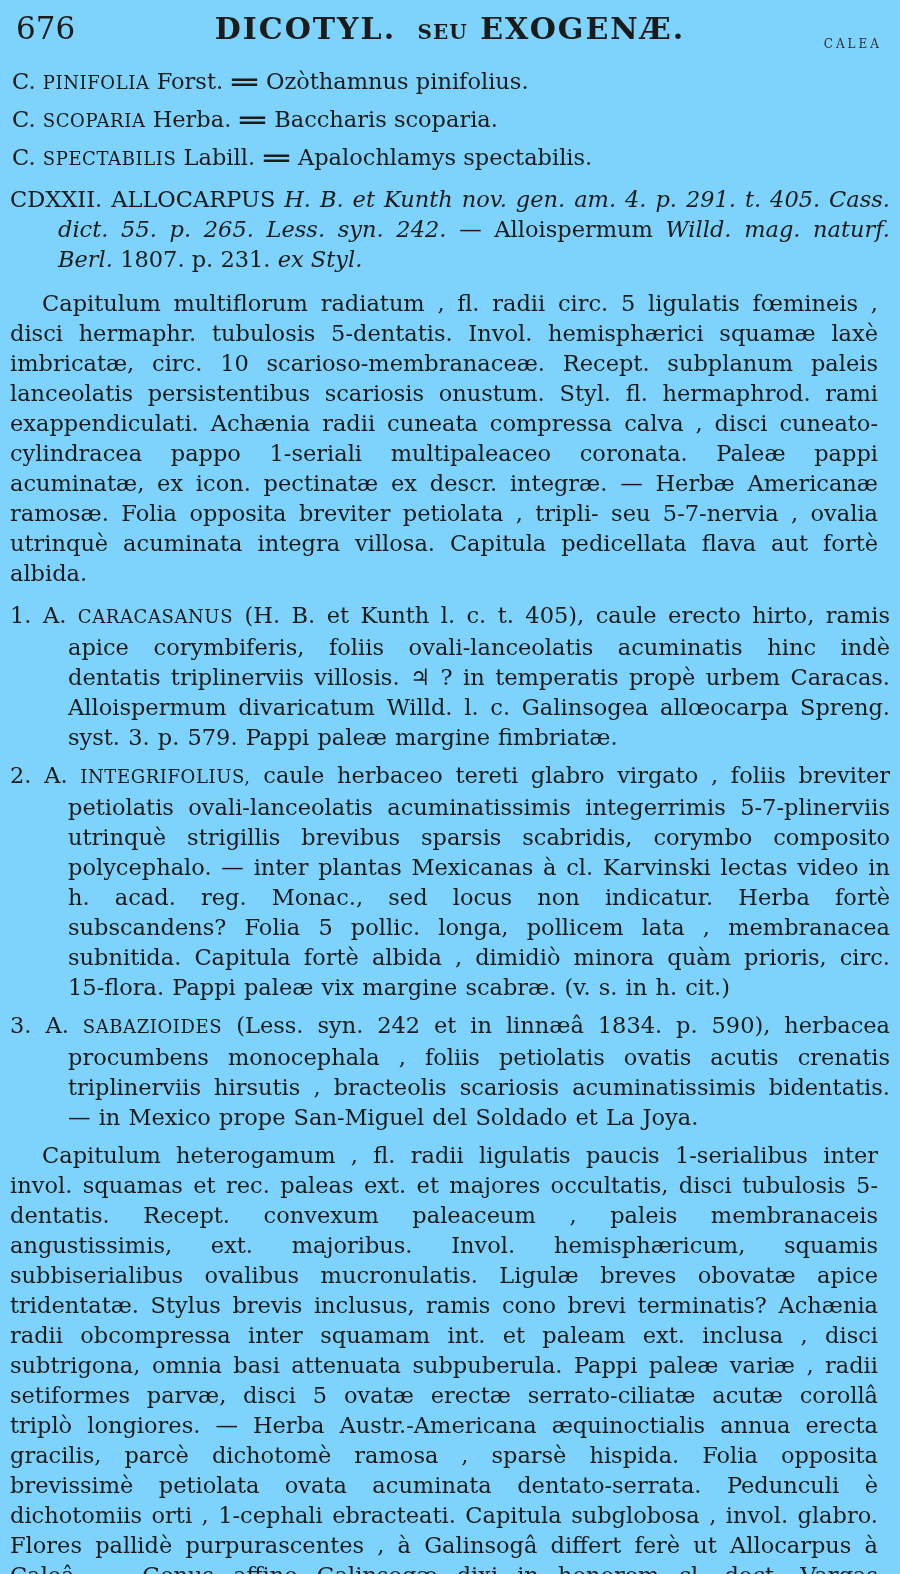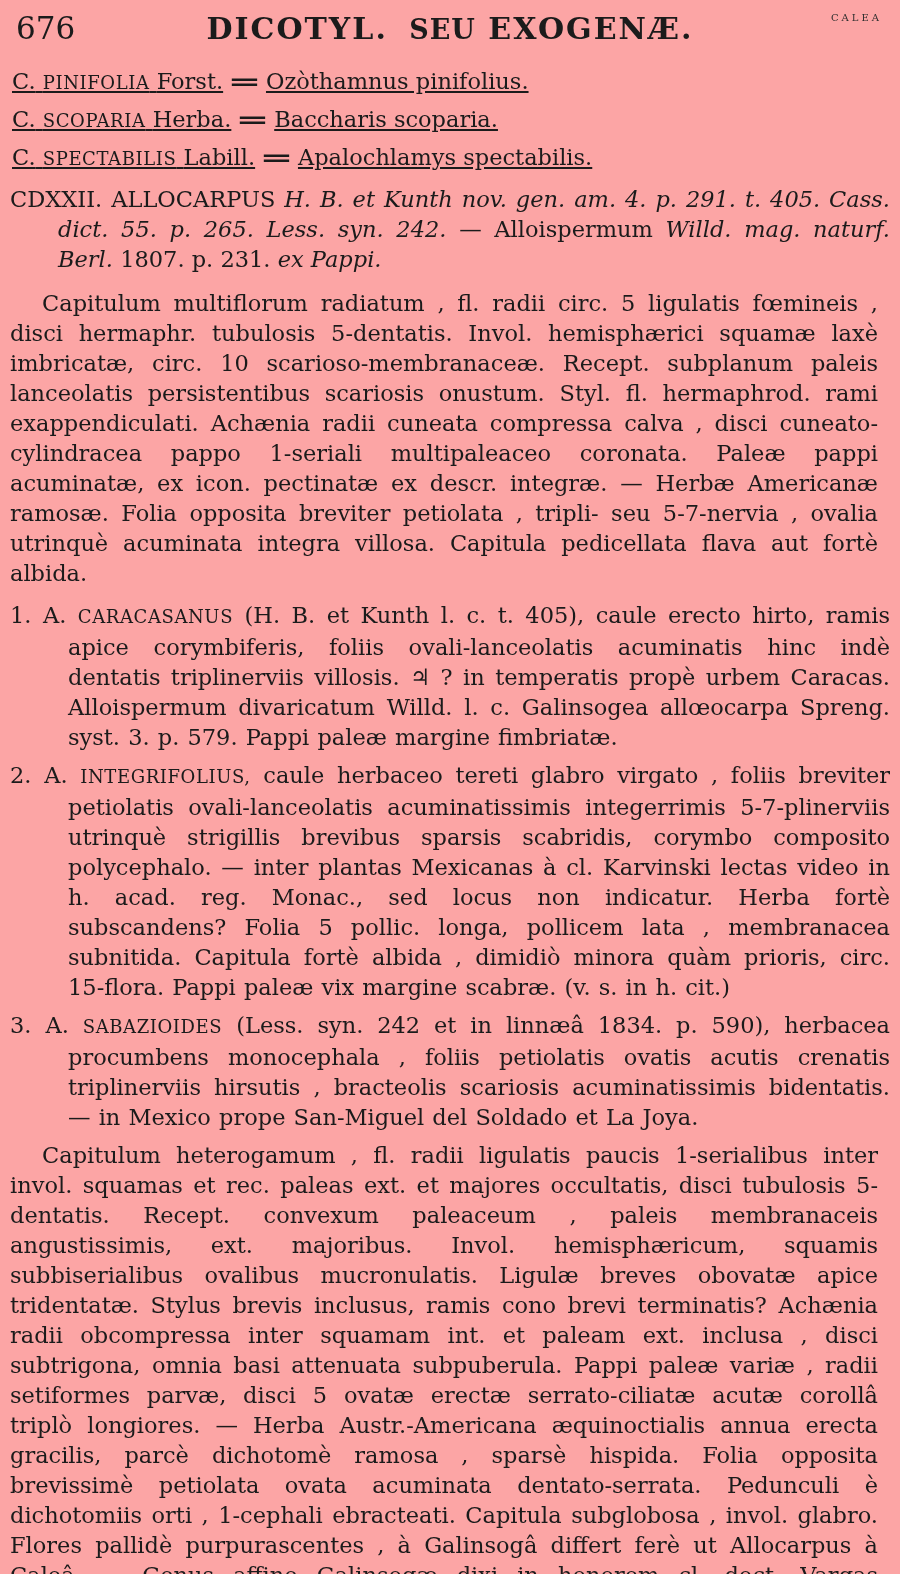--- a/index.html
+++ b/index.html
@@ -1,35 +1,35 @@
 <!DOCTYPE html>
 <html><head>
 <meta charset="utf-8">
 <style>
   html,body { margin:0; padding:0; background:#e8e8e4; }
   .page {
     position:relative;
     width:900px; height:1574px;
     margin:0 auto;
-    background:#fca5a5;
+    background:#7dd3fc;
     color:#1b1b1b;
     font-family:"DejaVu Serif","Liberation Serif",serif;
     box-sizing:border-box;
     padding:8px 10px 0 10px;
     overflow:hidden;
   }
   
   .pagehead { position:relative; height:48px; margin-bottom:12px; }
   .pagenum { position:absolute; left:6px; top:2px; font-size:31px; }
   .ptitle { text-align:center; font-weight:bold; font-size:30px; letter-spacing:2px; padding-top:3px; white-space:nowrap; }
-  .ptitle .seu { font-size:27px; letter-spacing:1px;margin-left:9px; }
-  .runhead { position:absolute; right:8px; top:4px; font-size:10px; letter-spacing:3px; color:#2e2e2e; }
+  .ptitle .seu { font-size:20px; letter-spacing:1px;margin-left:9px; }
+  .runhead { position:absolute; right:8px; top:29px; font-size:12px; letter-spacing:3px; color:#2e2e2e; }
 
   
-  .syn { font-size:22.5px; margin:0 0 12px 2px; white-space:nowrap;text-decoration:underline; }
+  .syn { font-size:22.5px; margin:0 0 12px 2px; white-space:nowrap; }
   .sc { font-size:0.8em; letter-spacing:0.6px; }
   .eq { display:inline-block; transform:scaleX(1.8); margin:0 12px; font-weight:bold; }
 
   
   .genheading {
     font-size:22.5px; line-height:30px;
     padding-left:48px; text-indent:-48px;
     text-align:justify;
     margin:14px 0 14px 0;
   }
@@ -70,21 +70,21 @@
     </div>
     <span class="runhead">CALEA</span>
   </div>
 
   <p class="syn"><span>C.</span> <span class="sc">PINIFOLIA</span> <span>Forst.</span><span class="eq">=</span><span>Ozòthamnus pinifolius.</span></p>
 
   <p class="syn"><span>C.</span> <span class="sc">SCOPARIA</span> <span>Herba.</span><span class="eq">=</span><span>Baccharis scoparia.</span></p>
 
   <p class="syn"><span>C.</span> <span class="sc">SPECTABILIS</span> <span>Labill.</span><span class="eq">=</span><span>Apalochlamys spectabilis.</span></p>
 
-  <p class="genheading"><span>CDXXII.</span> <span>ALLOCARPUS</span> <i>H. B. et Kunth nov. gen. am. 4. p. 291. t. 405. Cass. dict. 55. p. 265. Less. syn. 242.</i> <span>—</span> <span>Alloispermum</span> <i>Willd. mag. naturf. Berl.</i> <span>1807. p. 231.</span> <i>ex Pappi.</i></p>
+  <p class="genheading"><span>CDXXII.</span> <span>ALLOCARPUS</span> <i>H. B. et Kunth nov. gen. am. 4. p. 291. t. 405. Cass. dict. 55. p. 265. Less. syn. 242.</i> <span>—</span> <span>Alloispermum</span> <i>Willd. mag. naturf. Berl.</i> <span>1807. p. 231.</span> <i>ex Styl.</i></p>
 
   <p class="body-par">Capitulum multiflorum radiatum , fl. radii circ. 5 ligulatis fœmineis , disci hermaphr. tubulosis 5-dentatis. Invol. hemisphærici squamæ laxè imbricatæ, circ. 10 scarioso-membranaceæ. Recept. subplanum paleis lanceolatis persistentibus scariosis onustum. Styl. fl. hermaphrod. rami exappendiculati. Achænia radii cuneata compressa calva , disci cuneato-cylindracea pappo 1-seriali multipaleaceo coronata. Paleæ pappi acuminatæ, ex icon. pectinatæ ex descr. integræ. — Herbæ Americanæ ramosæ. Folia opposita breviter petiolata , tripli- seu 5-7-nervia , ovalia utrinquè acuminata integra villosa. Capitula pedicellata flava aut fortè albida.</p>
 
   <p class="species"><span>1.</span> <span>A.</span> <span class="sc">CARACASANUS</span> <span>(H. B. et Kunth l. c. t. 405), caule erecto hirto, ramis apice corymbiferis, foliis ovali-lanceolatis acuminatis hinc indè dentatis triplinerviis villosis. ♃ ? in temperatis propè urbem Caracas. Alloispermum divaricatum Willd. l. c. Galinsogea allœocarpa Spreng. syst. 3. p. 579. Pappi paleæ margine fimbriatæ.</span></p>
 
   <p class="species"><span>2.</span> <span>A.</span> <span class="sc">INTEGRIFOLIUS,</span> <span>caule herbaceo tereti glabro virgato , foliis breviter petiolatis ovali-lanceolatis acuminatissimis integerrimis 5-7-plinerviis utrinquè strigillis brevibus sparsis scabridis, corymbo composito polycephalo. — inter plantas Mexicanas à cl. Karvinski lectas video in h. acad. reg. Monac., sed locus non indicatur. Herba fortè subscandens? Folia 5 pollic. longa, pollicem lata , membranacea subnitida. Capitula fortè albida , dimidiò minora quàm prioris, circ. 15-flora. Pappi paleæ vix margine scabræ. (v. s. in h. cit.)</span></p>
 
   <p class="species"><span>3.</span> <span>A.</span> <span class="sc">SABAZIOIDES</span> <span>(Less. syn. 242 et in linnæâ 1834. p. 590), herbacea procumbens monocephala , foliis petiolatis ovatis acutis crenatis triplinerviis hirsutis , bracteolis scariosis acuminatissimis bidentatis. — in Mexico prope San-Miguel del Soldado et La Joya.</span></p>
 
 

